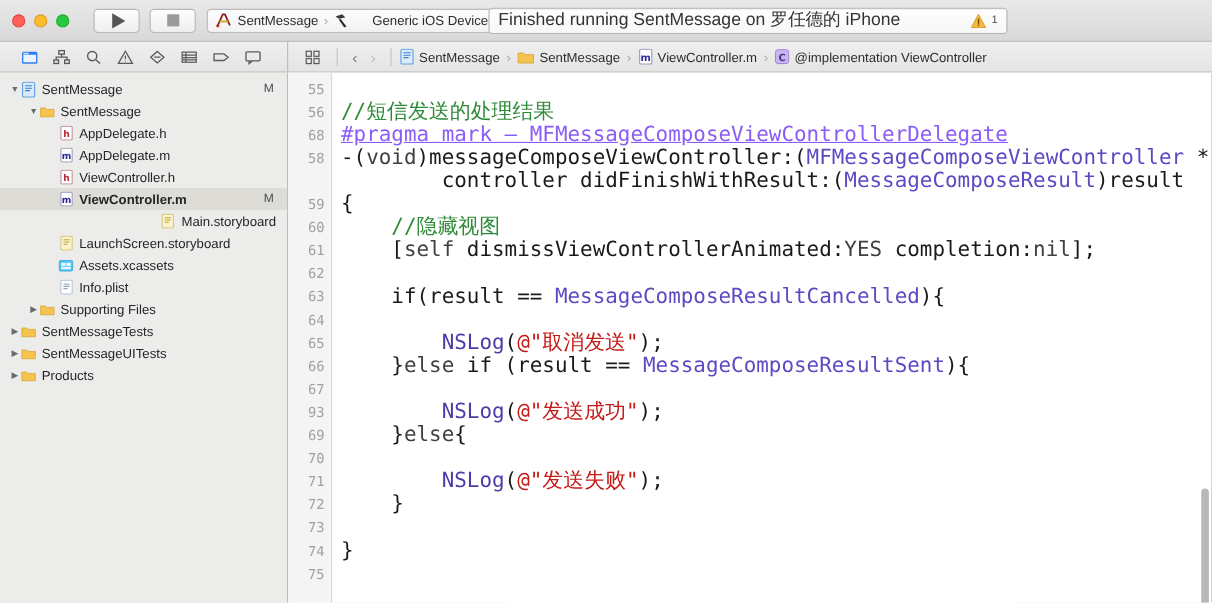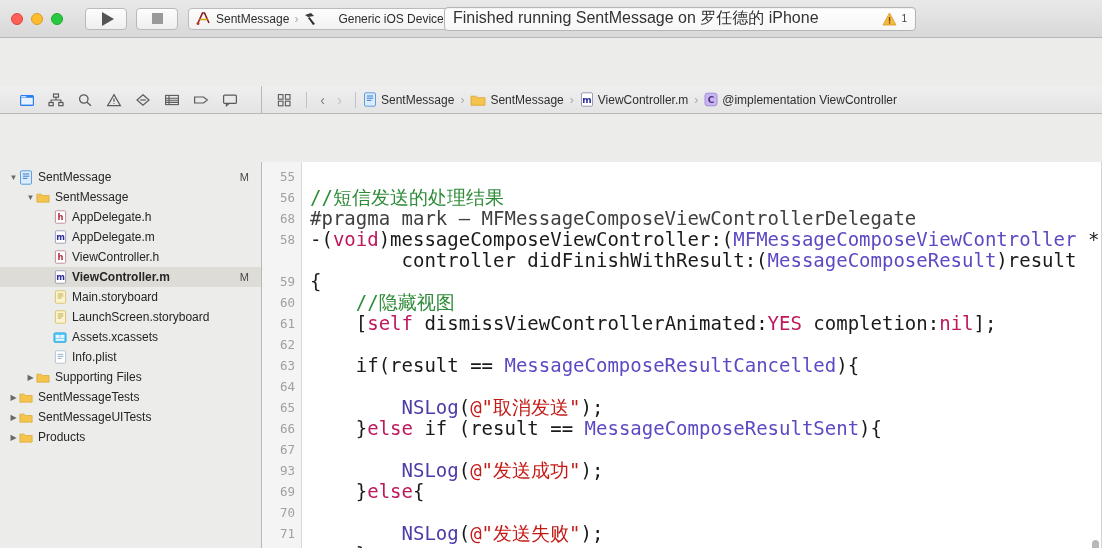--- a/index.html
+++ b/index.html
@@ -4,21 +4,21 @@
 <style>
   * { margin:0; padding:0; box-sizing:border-box; }
   html,body { width:1102px; height:548px; overflow:hidden; }
   body {
     font-family:"Liberation Sans", sans-serif;
     font-size:12px;
     color:#303030;
     background:#ECECEA;
     -webkit-font-smoothing:antialiased;
   }
-  .app { width:1102px; height:548px; display:flex; flex-direction:column; position:relative;gap:48px; }
+  .app { width:1102px; height:548px; display:flex; flex-direction:column; position:relative; }
 
   
   .titlebar {
     height:38px; flex:0 0 38px;
     background:linear-gradient(#E9E9E9,#D8D8D8);
     border-bottom:1px solid #B6B6B6;
     display:flex; align-items:center; position:relative;
   }
   .traffic { display:flex; gap:8px; padding-left:11px; align-items:center; }
   .light { width:12px; height:12px; border-radius:50%; }
@@ -92,22 +92,22 @@
   }
   .gl { height:21px; line-height:21px; padding-right:6px; }
   .gl.blank { color:transparent; }
   .code {
     flex:1; padding:4px 0 0 8px;
     font-family:"DejaVu Sans Mono", monospace; font-size:19px;
     line-height:21px; color:#1A1A1A; white-space:pre; overflow:hidden;
   }
   .cl { height:21px; }
   .cmt { color:#2E8B38; }
-  .pre { color:#404040; }
-  .kw  { color:#be185d;text-align:center; }
+  .pre { color:#8b5cf6;text-decoration:underline; }
+  .kw  { color:#404040;text-align:center; }
   .typ { color:#5B4AC4; }
   .fn  { color:#4C3CA8; }
   .str { color:#C41A16; }
 
   .vscroll {
     position:absolute; right:3px; top:378px; width:7px; height:106px;
     background:#B8B8B8; border-radius:4px;
   }
   .edge-line { position:absolute; right:0; top:0; bottom:0; width:1px; background:#D2D2D2; }
 </style>
@@ -319,21 +319,21 @@
           <span class="disc empty">·</span>
           <span class="icon">
             <svg width="13" height="14" viewBox="0 0 14 15">
               <rect x="1.5" y="0.8" width="11" height="13.4" rx="1.2" fill="#FFFFFF" stroke="#9A9AB8" stroke-width="1"></rect>
               <text x="7" y="11" font-family="DejaVu Sans, sans-serif" font-size="9" font-weight="bold" fill="#2C2C9E" text-anchor="middle">m</text>
             </svg>
           </span>
           <span class="label">ViewController.m</span>
           <span class="badge-m">M</span>
         </div>
-        <div class="row" style="padding-left: 42px;">
+        <div class="row" style="padding-left: 42px; justify-content: flex-end;">
           <span class="disc empty">·</span>
           <span class="icon">
             <svg width="13" height="14" viewBox="0 0 14 15">
               <rect x="1.5" y="0.8" width="11" height="13.4" rx="1.2" fill="#FBF3D0" stroke="#D6C46A" stroke-width="1"></rect>
               <path d="M4 4.2 H10 M4 6.4 H10 M4 8.6 H8" stroke="#BFA63A" stroke-width="1"></path>
             </svg>
           </span>
           <span class="label">Main.storyboard</span>
         </div>
         <div class="row" style="padding-left: 42px;">

